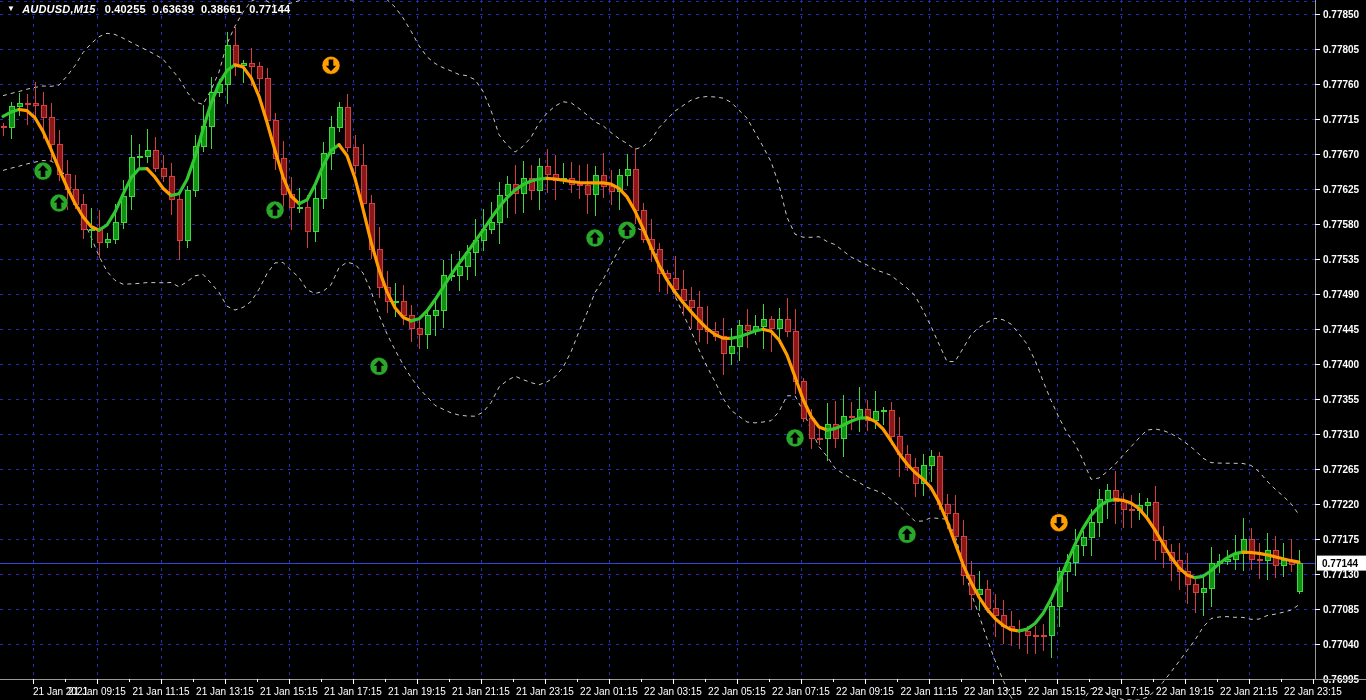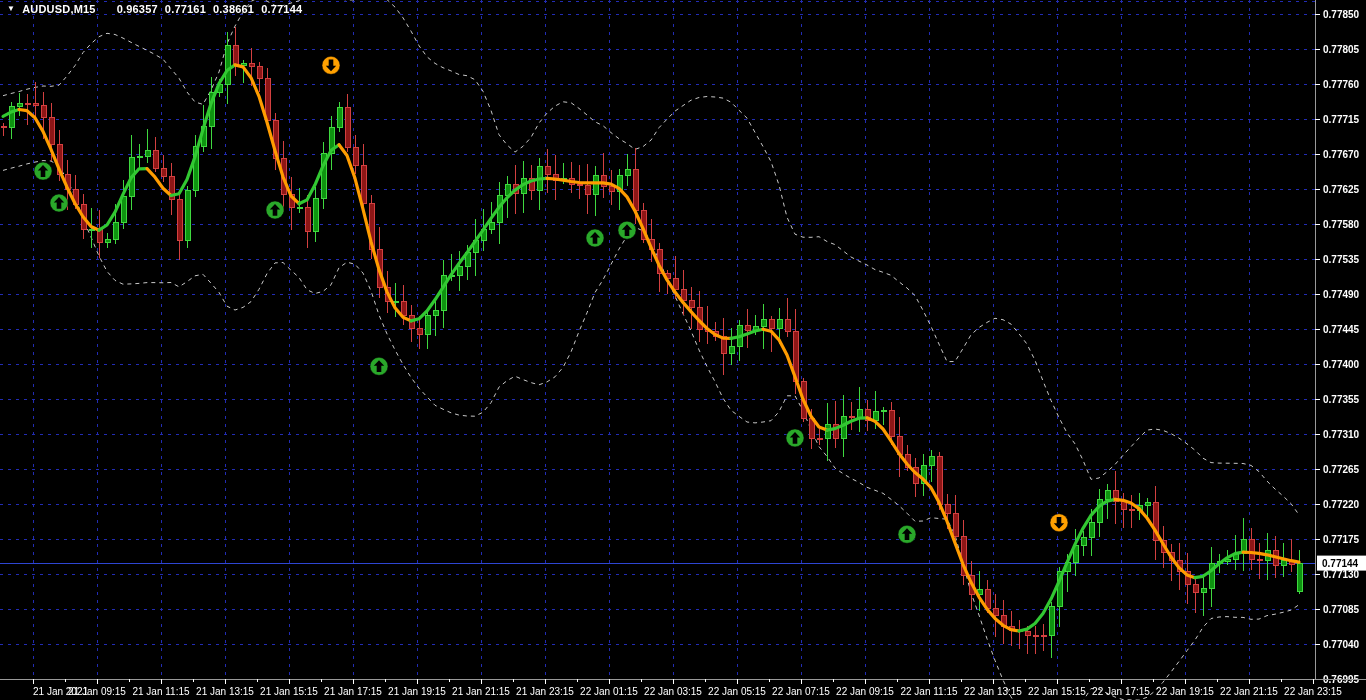--- a/index.html
+++ b/index.html
@@ -7,21 +7,21 @@
     position:relative;width:1366px;height:700px;background:#000;
     overflow:hidden;font-family:"Liberation Sans",sans-serif;
   }
   .terminal svg{position:absolute;left:0;top:0;}
   .chart-title{
     position:absolute;left:7px;top:3px;display:flex;align-items:center;gap:7px;
     color:#fff;font-size:11px;font-weight:bold;letter-spacing:.2px;
     text-shadow:0 0 1px #000;pointer-events:none;
   }
   .chart-title .tri{font-size:8px;line-height:10px;pointer-events:auto;cursor:pointer;}
-  .chart-title .sym{margin-right:14px;}
+  .chart-title .sym{margin-right:2px;font-style:italic;}
 </style>
 </head>
 <body>
 
 <div class="terminal">
   <svg id="chart" width="1366" height="700" viewBox="0 0 1366 700">
       <g>
         <line x1="0" x2="1315" y1="14.5" y2="14.5" stroke="#222CB4" stroke-dasharray="3,5" shape-rendering="crispEdges"></line>
         <line x1="0" x2="1315" y1="49.49999999999615" y2="49.49999999999615" stroke="#222CB4" stroke-dasharray="3,5" shape-rendering="crispEdges"></line>
         <line x1="0" x2="1315" y1="84.50000000000094" y2="84.50000000000094" stroke="#222CB4" stroke-dasharray="3,5" shape-rendering="crispEdges"></line>
@@ -568,18 +568,18 @@
         <text x="1313" y="695" fill="#FFFFFF" font-size="10" text-anchor="middle" font-family="&quot;Liberation Sans&quot;,sans-serif">22 Jan 23:15</text>
       </g>
       <g>
         <rect x="1317" y="555.6" width="49" height="15" fill="#FFFFFF"></rect>
         <text x="1322" y="567.1" fill="#000000" font-size="10" font-weight="bold" font-family="&quot;Liberation Sans&quot;,sans-serif">0.77144</text>
       </g>
     </svg>
   <div class="chart-title">
     <span class="tri">▼</span>
     <span class="sym">AUDUSD,M15</span>
-    <span>0.96357</span>
-    <span>0.77161</span>
+    <span>0.40255</span>
+    <span>0.63639</span>
     <span>0.38661</span>
     <span>0.77144</span>
   </div>
 </div>
 
 </body></html>

